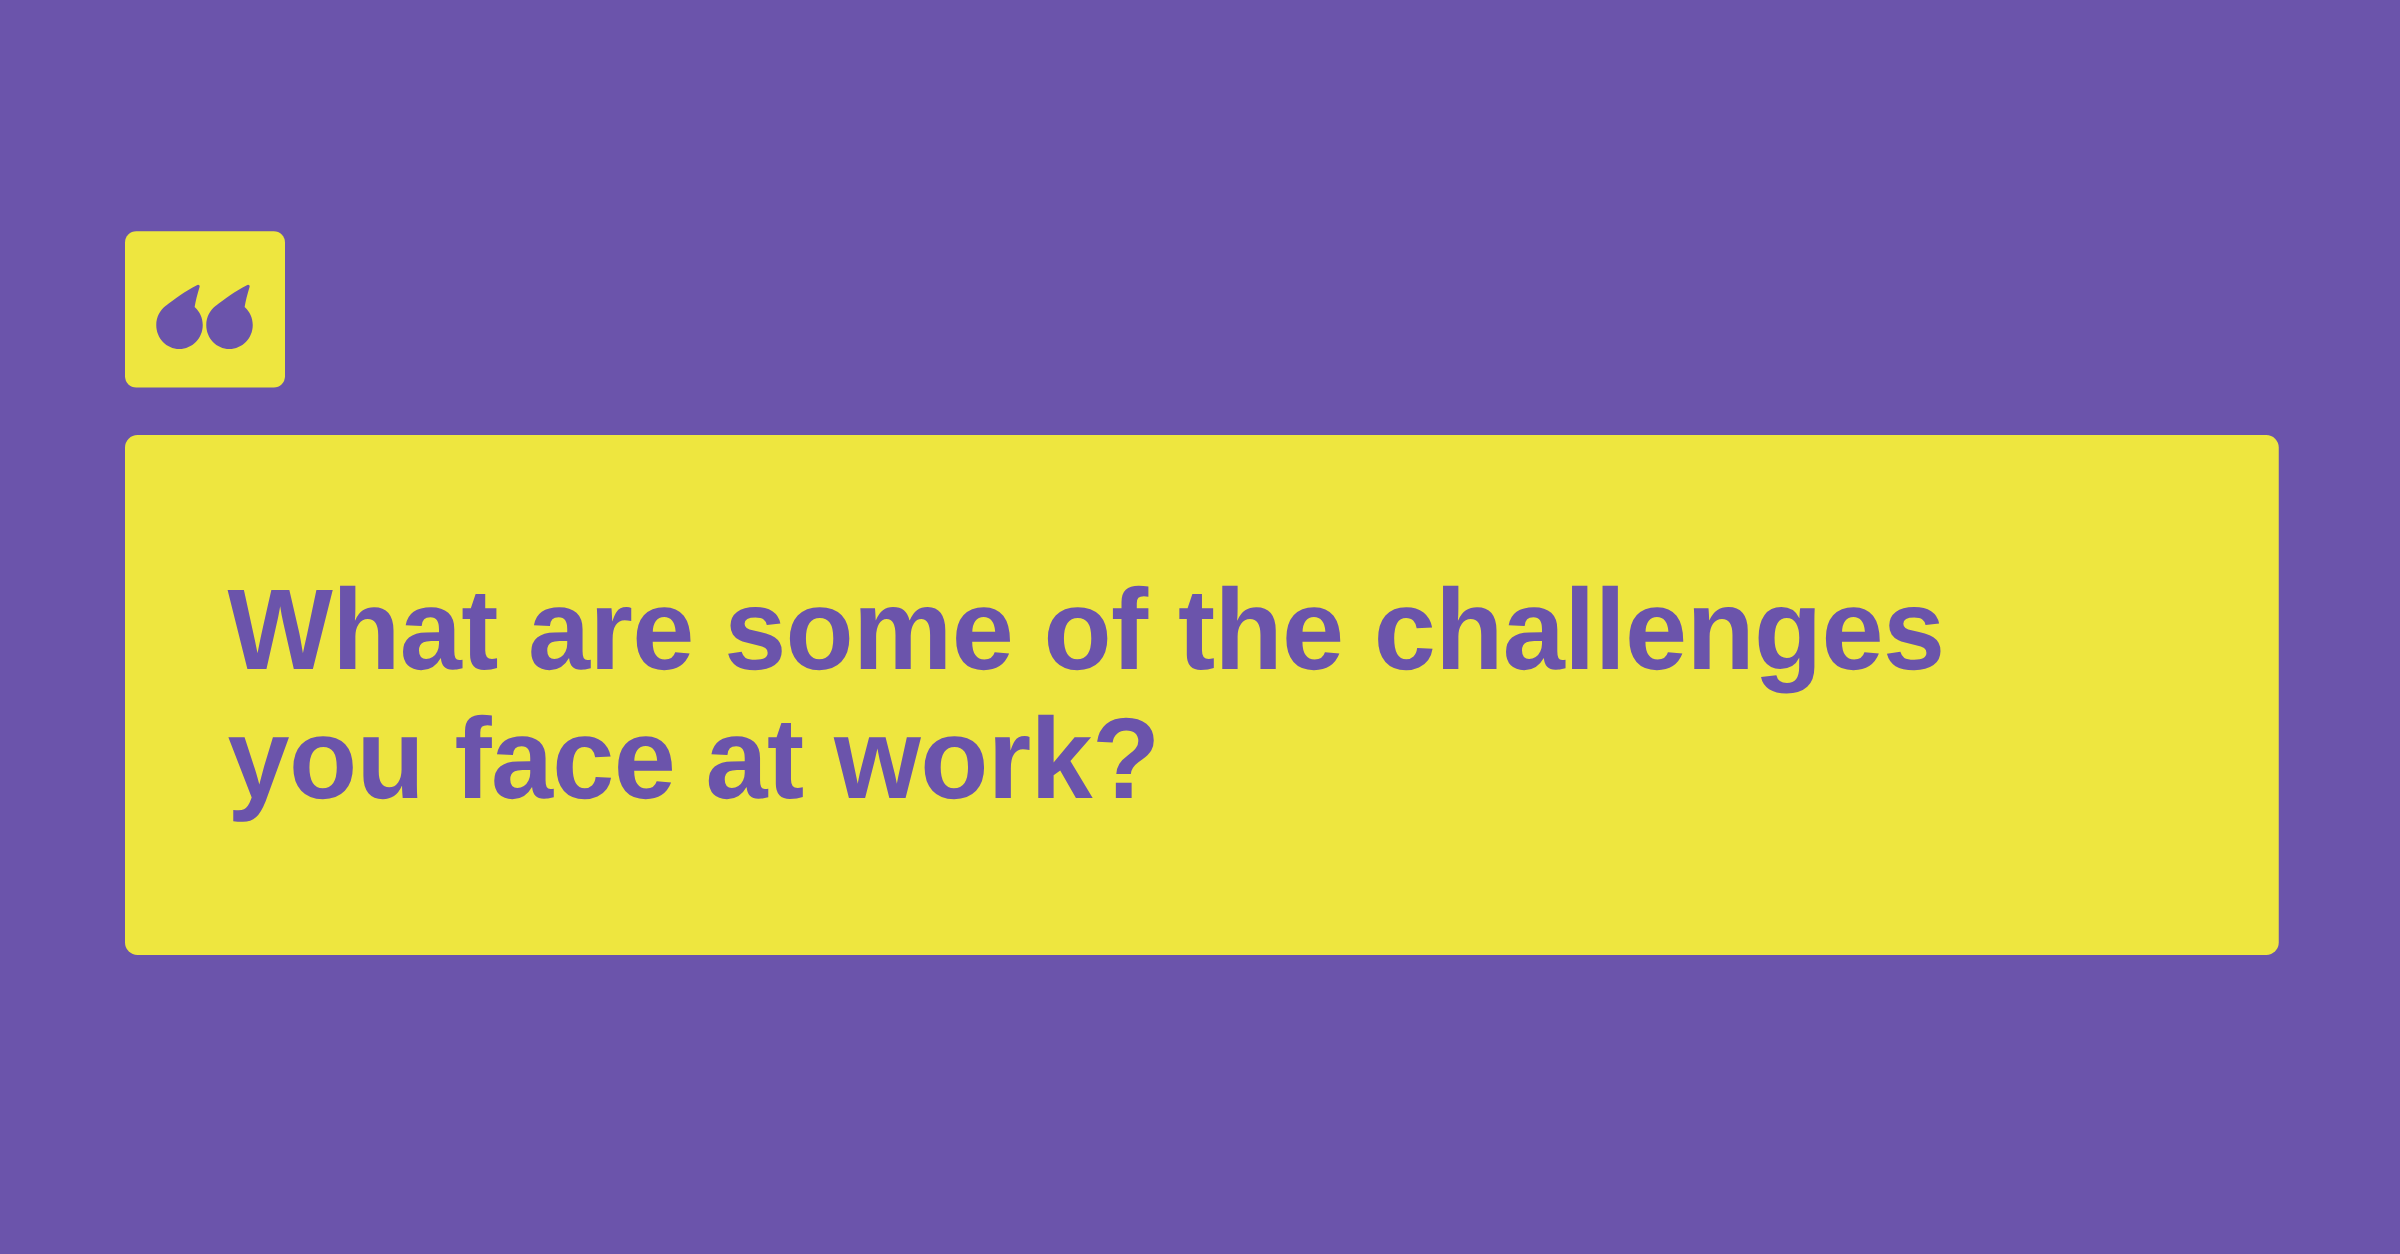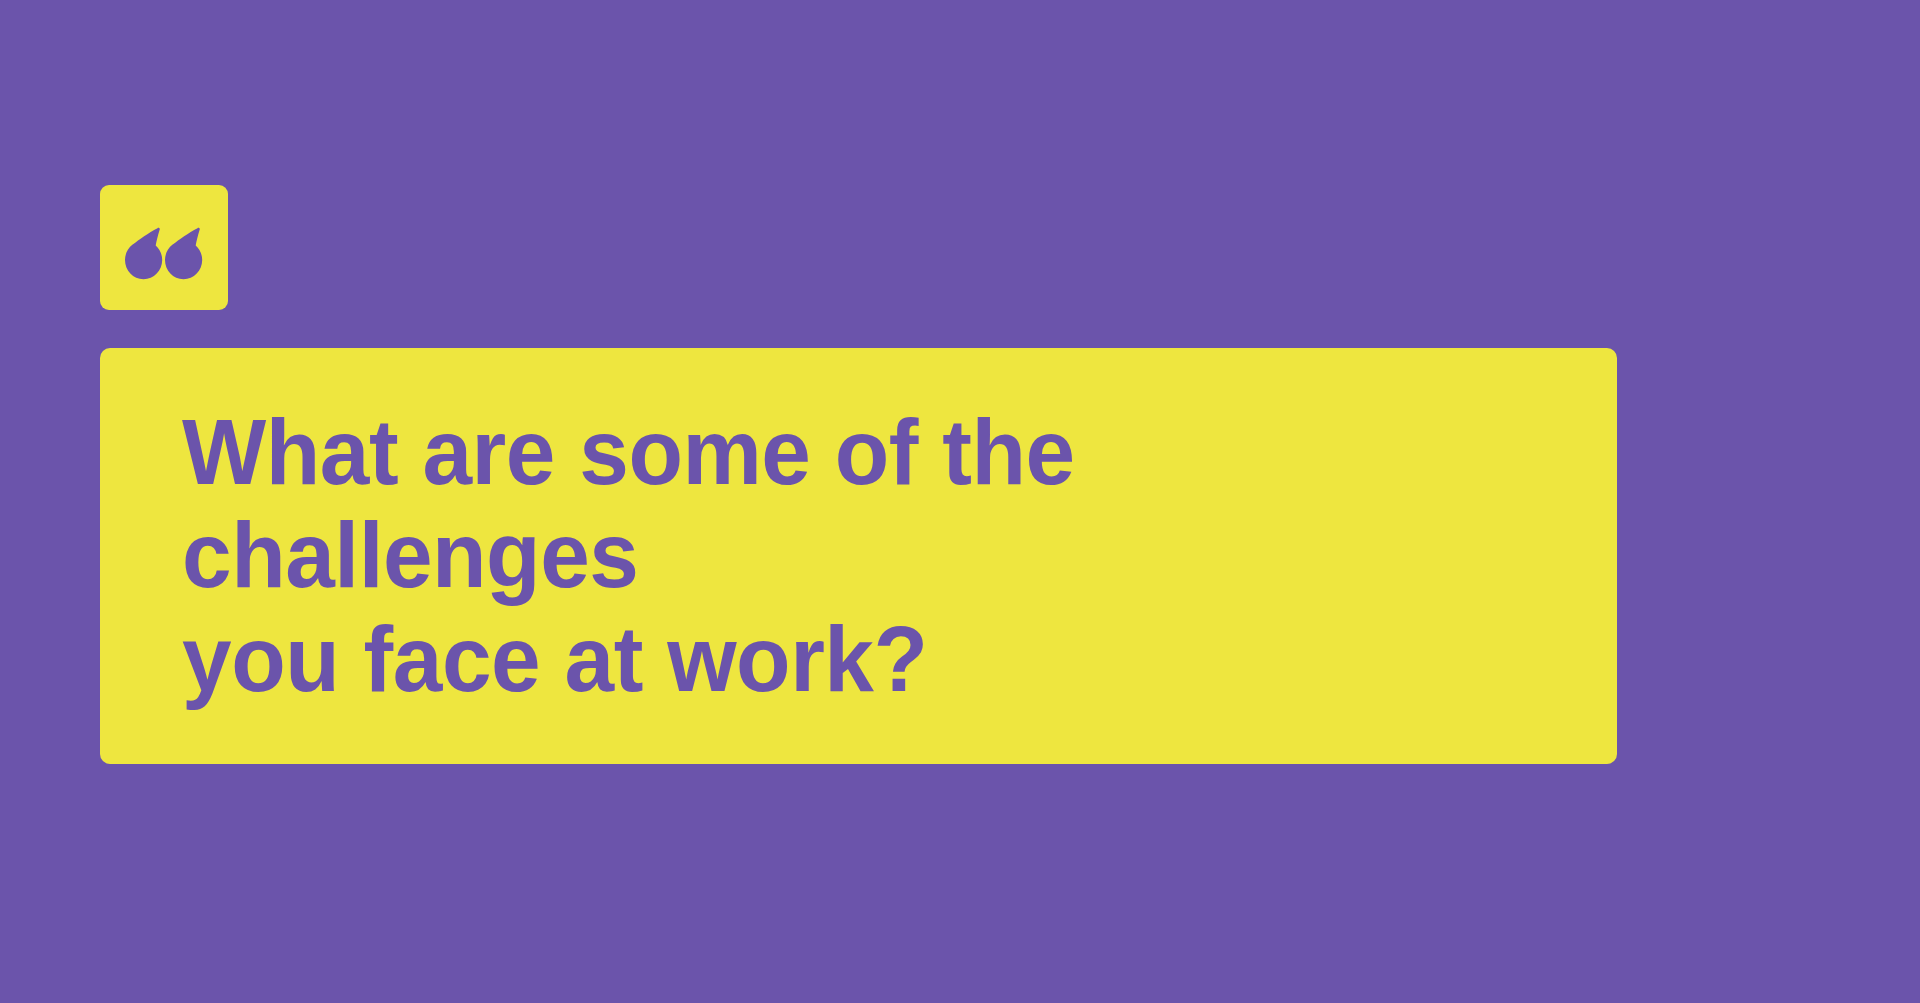--- a/index.html
+++ b/index.html
@@ -44,21 +44,21 @@
     display: block;
     width: 82px;
     height: 62px;
   }
 
   
   #quote-card {
     position: absolute;
     left: 100px;
     top: 348px;
-    width: 1517px;
+    width: 1723px;
     height: 416px;
     background: #eee63f;
     border-radius: 10px;
     box-sizing: border-box;
     padding: 0 82px;
     display: flex;
     flex-direction: column;
     justify-content: center;
   }
 

